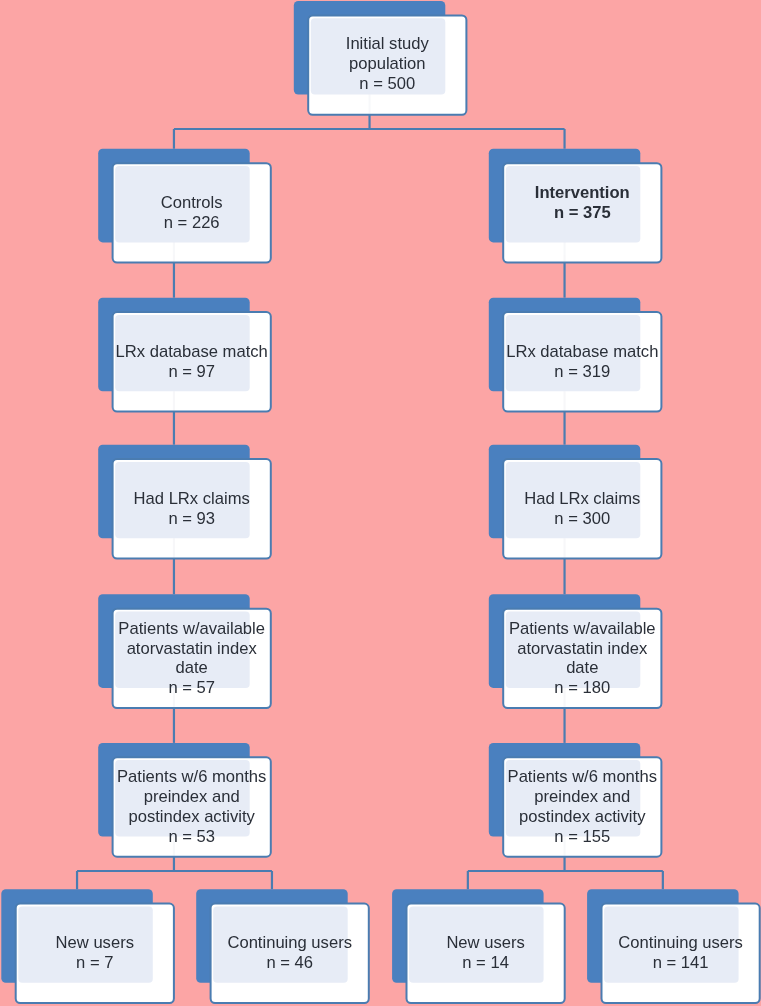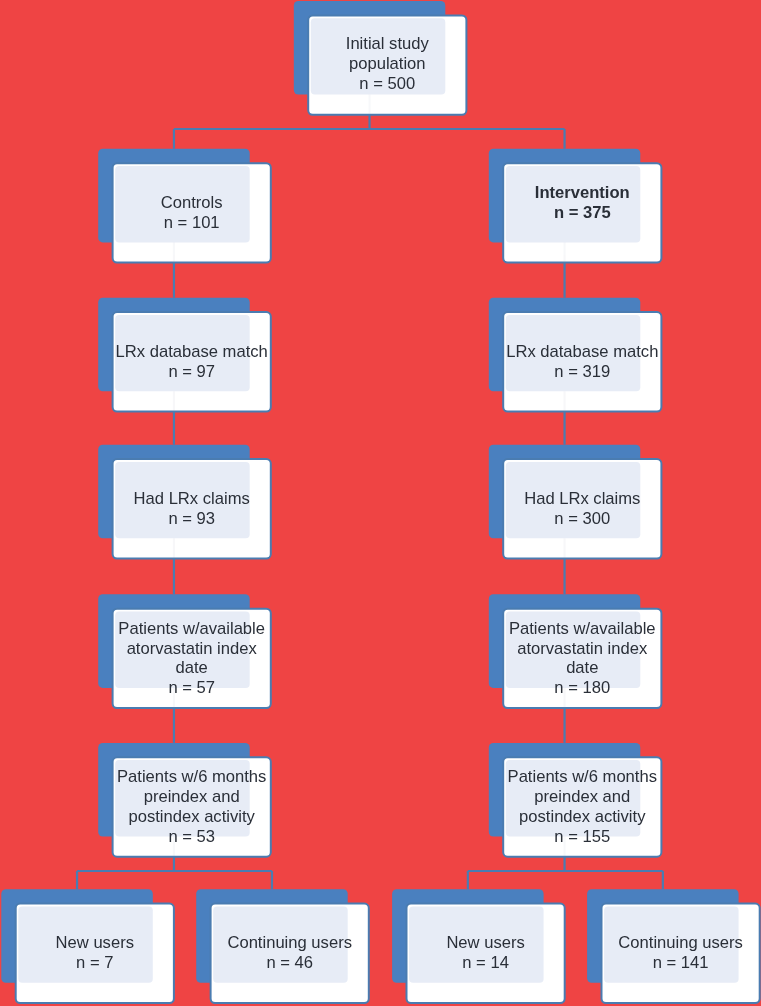--- a/index.html
+++ b/index.html
@@ -2,21 +2,21 @@
 <html><head>
 <meta charset="utf-8">
 <title>Study population flow diagram</title>
 <style>
   html,body{margin:0;padding:0;background:#ffffff;}
   body{
     width:761px;height:1006px;
     font-family:"Liberation Sans", sans-serif;
     -webkit-font-smoothing:antialiased;
   }
-  #stage{position:relative;width:761px;height:1006px;overflow:hidden;background:#ef4444;}
+  #stage{position:relative;width:761px;height:1006px;overflow:hidden;background:#fca5a5;}
   #art{position:absolute;left:0;top:0;}
   .node-label{
     position:absolute;
     display:flex;align-items:center;justify-content:center;
     text-align:center;
     color:#2a2f38;
     font-size:16.6px;
     line-height:19.8px;
     white-space:pre-line;
     letter-spacing:0px;
@@ -129,21 +129,21 @@
         <path class="connector" fill="none" d="M564.55 687.9000000000001 V708.1" stroke="#94a0b4" stroke-width="2.2"></path>
         <path class="connector" fill="none" d="M173.95 836.5 V856.6999999999999" stroke="#94a0b4" stroke-width="2.2"></path>
         <path class="connector" fill="none" d="M564.55 836.5 V856.6999999999999" stroke="#94a0b4" stroke-width="2.2"></path>
       </g>
   </svg>
   <div id="labels">
       <div class="node-label" style="left: 308.2px; top: 14.4px; width: 158.2px; height: 99.4px; color: rgb(42, 47, 56); font-size: 16.6px; line-height: 19.8px;">Initial study
 population
 n = 500</div>
       <div class="node-label" style="left: 112.6px; top: 163.2px; width: 158.2px; height: 99.4px; color: rgb(42, 47, 56); font-size: 16.6px; line-height: 19.8px;">Controls
-n = 101</div>
+n = 226</div>
       <div class="node-label" style="left: 503.2px; top: 153.3px; width: 158.2px; height: 99.4px; color: rgb(42, 47, 56); font-size: 16.6px; line-height: 19.8px; font-weight: bold;">Intervention
 n = 375</div>
       <div class="node-label" style="left: 112.6px; top: 312.1px; width: 158.2px; height: 99.4px; color: rgb(42, 47, 56); font-size: 16.6px; line-height: 19.8px;">LRx database match
 n = 97</div>
       <div class="node-label" style="left: 503.2px; top: 312.1px; width: 158.2px; height: 99.4px; color: rgb(42, 47, 56); font-size: 16.6px; line-height: 19.8px;">LRx database match
 n = 319</div>
       <div class="node-label" style="left: 112.6px; top: 459.1px; width: 158.2px; height: 99.4px; color: rgb(42, 47, 56); font-size: 16.6px; line-height: 19.8px;">Had LRx claims
 n = 93</div>
       <div class="node-label" style="left: 503.2px; top: 459.1px; width: 158.2px; height: 99.4px; color: rgb(42, 47, 56); font-size: 16.6px; line-height: 19.8px;">Had LRx claims
 n = 300</div>

